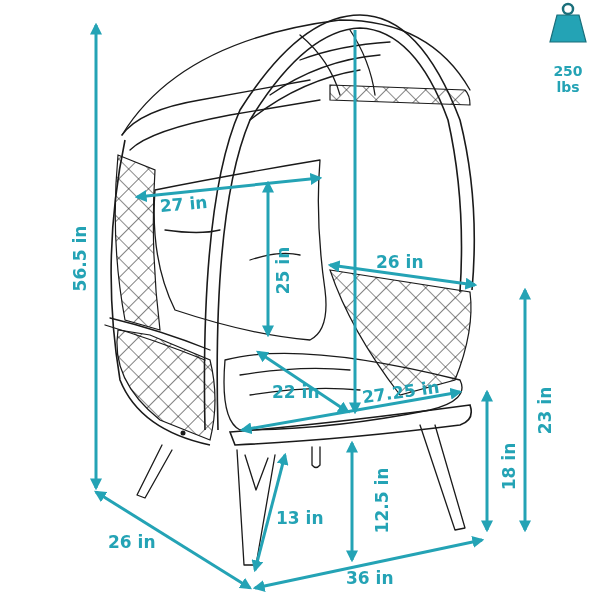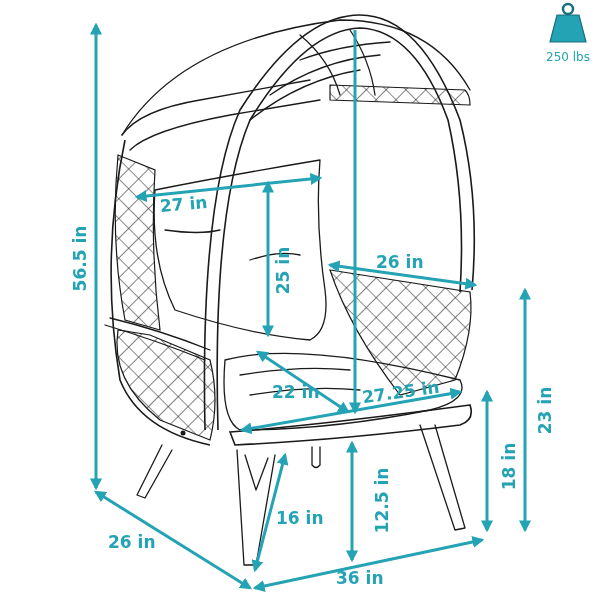--- a/index.html
+++ b/index.html
@@ -6,21 +6,21 @@
   body { width: 600px; height: 600px; position: relative; overflow: hidden;
          font-family: "DejaVu Sans", "Liberation Sans", sans-serif; }
   #stage { position: absolute; left: 0; top: 0; width: 600px; height: 600px; }
   .ink { fill: none; stroke: #1a1a1a; stroke-width: 1.3; stroke-linecap: round; stroke-linejoin: round; }
   .ink-thick { fill: none; stroke: #1a1a1a; stroke-width: 1.6; }
   .mesh { fill: url(#lattice); stroke: #1a1a1a; stroke-width: 1.2; }
   .dim { stroke: #24a3b5; stroke-width: 3; fill: none; }
   .lbl { position: absolute; color: #24a3b5; font-weight: bold; font-size: 17px; white-space: nowrap; line-height: 1; }
   .rot { transform-origin: center center; transform: rotate(-90deg); }
   #weight-badge { position: absolute; left: 540px; top: 2px; width: 56px; text-align: center; }
-  #weight-label { color: #24a3b5; font-weight: normal; font-size: 12px; display: block; margin-top: 2px; }
+  #weight-label { color: #24a3b5; font-weight: bold; font-size: 14px; display: block; margin-top: 15px; }
 </style>
 </head>
 <body>
 
 <div id="stage">
 <svg width="600" height="600" viewBox="0 0 600 600">
   <defs>
     <pattern id="lattice" width="14" height="14" patternUnits="userSpaceOnUse" patternTransform="rotate(45)">
       <rect width="14" height="14" fill="#fff"></rect>
       <path d="M0 0 H14 M0 0 V14" stroke="#1a1a1a" stroke-width="1.1"></path>
@@ -103,17 +103,17 @@
 
 
 <div class="lbl rot" style="left:48px; top:250px;">56.5 in</div>
 <div class="lbl" style="left:160px; top:196px; transform:rotate(-5deg);">27 in</div>
 <div class="lbl rot" style="left:260px; top:262px;">25 in</div>
 <div class="lbl" style="left:376px; top:254px;">26 in</div>
 <div class="lbl" style="left:272px; top:384px;">22 in</div>
 <div class="lbl" style="left:362px; top:384px; transform:rotate(-8deg);">27.25 in</div>
 <div class="lbl rot" style="left:522px; top:402px;">23 in</div>
 <div class="lbl rot" style="left:486px; top:458px;">18 in</div>
-<div class="lbl" style="left:276px; top:510px;">16 in</div>
+<div class="lbl" style="left:276px; top:510px;">13 in</div>
 <div class="lbl rot" style="left:350px; top:492px;">12.5 in</div>
 <div class="lbl" style="left:108px; top:534px;">26 in</div>
-<div class="lbl" style="left:336px; top:570px;">36 in</div>
+<div class="lbl" style="left:346px; top:570px;">36 in</div>
 </div>
 
 </body></html>

